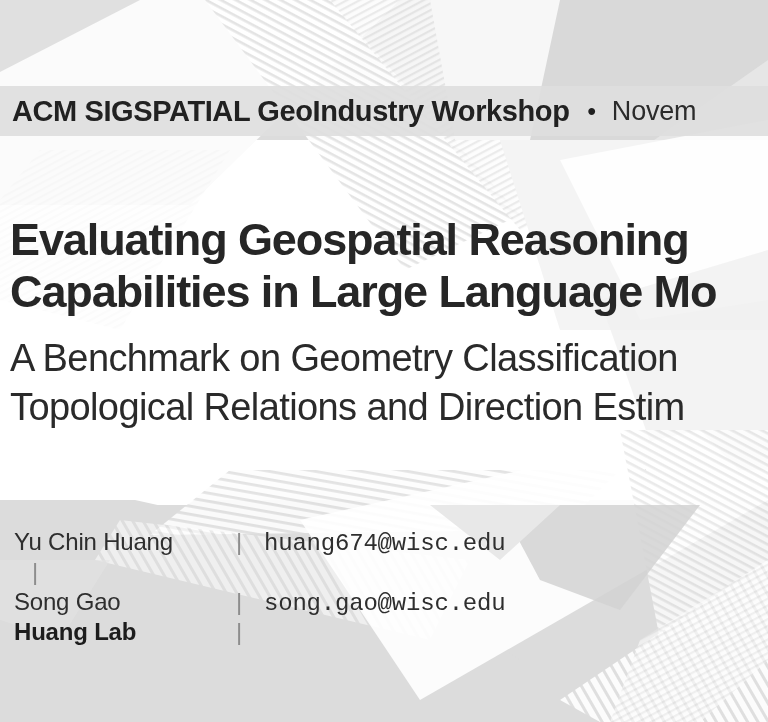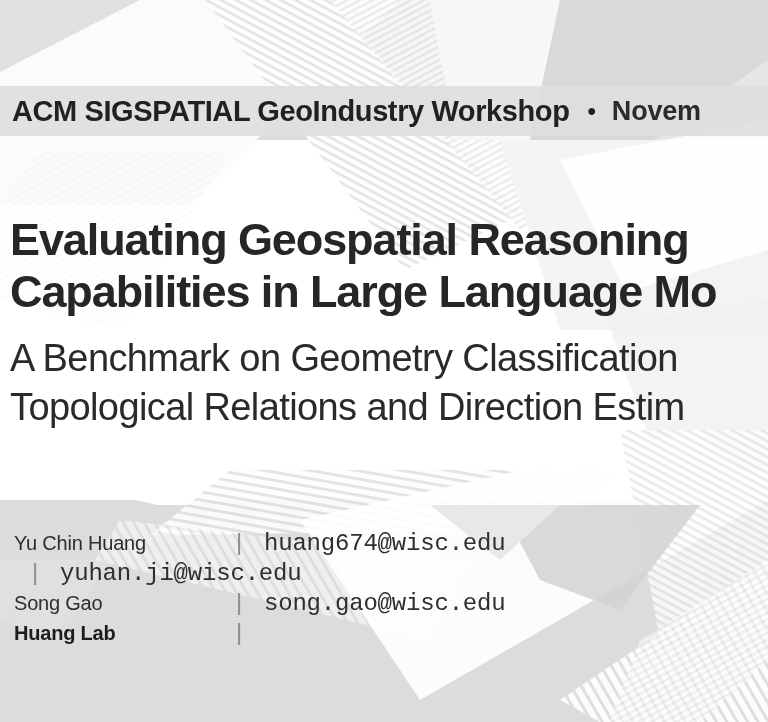--- a/index.html
+++ b/index.html
@@ -52,21 +52,21 @@
   }
   .header-bullet {
     font-size: 24px;
     font-weight: 700;
     margin: 0 16px 0 18px;
     line-height: 1;
     color: #1f1f1f;
   }
   .header-date {
     font-size: 27px;
-    font-weight: 700;
+    font-weight: 400;
     letter-spacing: -0.2px;
     color: #2b2b2b;
   }
 
   
   .title-block {
     position: absolute;
     left: 10px;
     top: 214px;
     width: 1200px;
@@ -104,21 +104,21 @@
     width: 700px;
   }
   .author-row {
     display: flex;
     align-items: baseline;
     height: 30px;
     white-space: nowrap;
   }
   .author-name {
     width: 204px;
-    font-size: 20px;
+    font-size: 24px;
     font-weight: 400;
     color: #2e2e2e;
     letter-spacing: -0.2px;
   }
   .author-sep {
     width: 46px;
     font-size: 24px;
     font-weight: 300;
     color: #8d8d8d;
     text-align: left;
@@ -226,21 +226,20 @@
   <div class="authors-block">
 
     <div class="author-row">
       <span class="author-name">Yu Chin Huang</span>
       <span class="author-sep">|</span>
       <span class="author-affil">huang674@wisc.edu</span>
     </div>
 
     <div class="author-row">
       <span class="author-sep">|</span>
-      <span class="author-affil">yuhan.ji@wisc.edu</span>
     </div>
 
     <div class="author-row">
       <span class="author-name">Song Gao</span>
       <span class="author-sep">|</span>
       <span class="author-affil">song.gao@wisc.edu</span>
     </div>
 
     <div class="author-row bold">
       <span class="author-name">Huang Lab</span>

